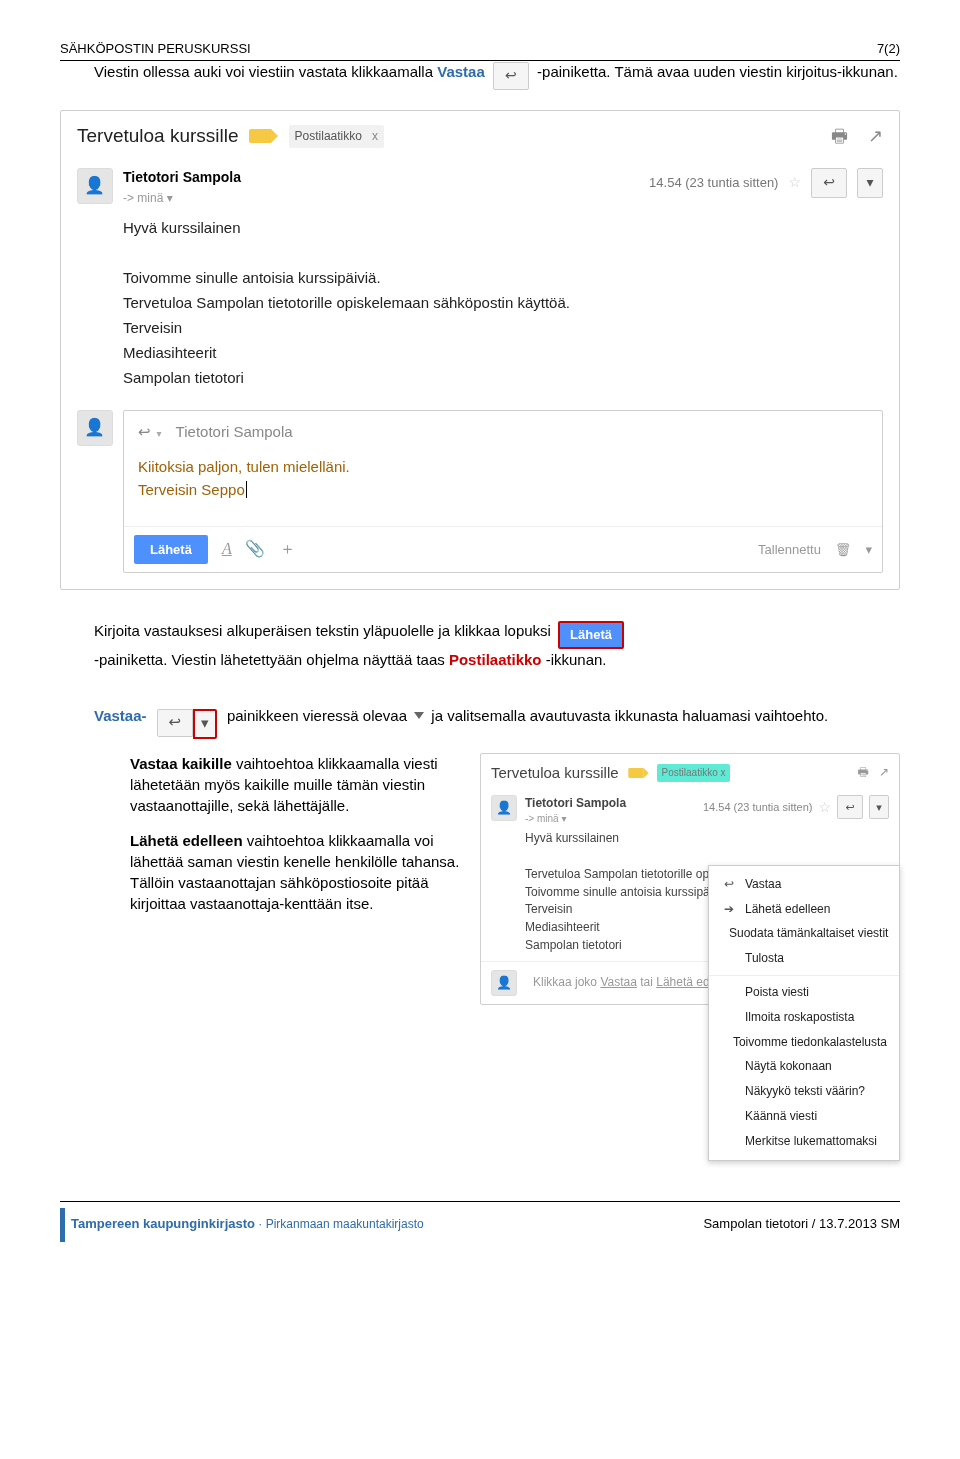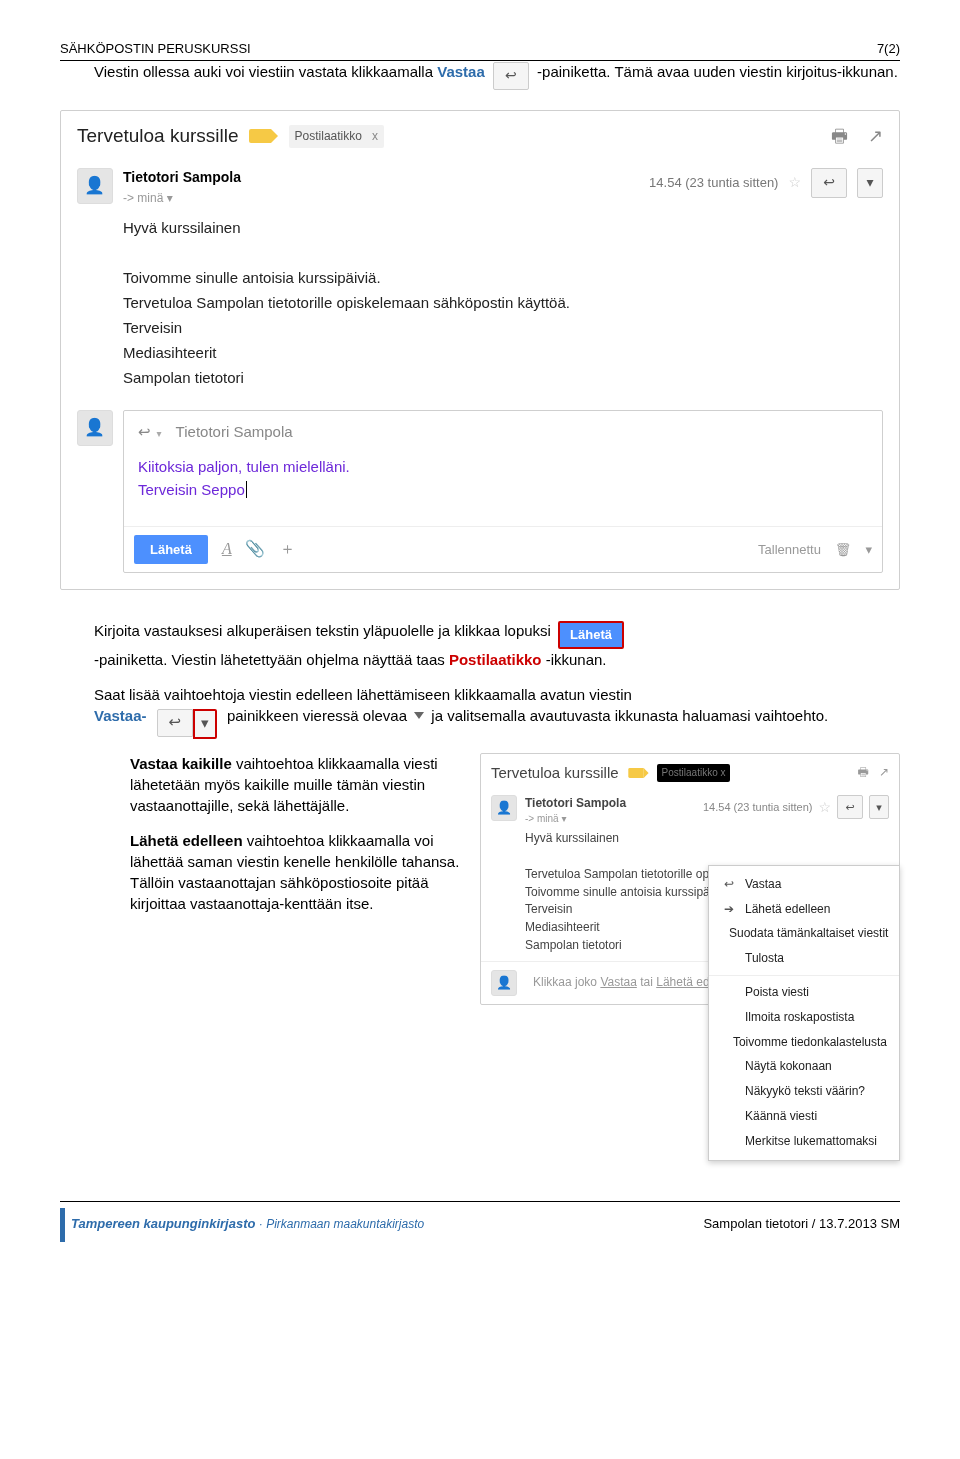--- a/index.html
+++ b/index.html
@@ -168,21 +168,21 @@
     flex:1;
     padding:0 0 0 0;
   }
   .reply-head{
     display:flex;align-items:center;
     padding:10px 14px;
     color:#888;font-size:15px;
   }
   .reply-head .arrow-sm{margin-right:14px;color:#888;}
   .reply-head .down-sm{margin-left:6px;font-size:10px;color:#aaa;}
-  .reply-body{padding:4px 14px 24px 14px;font-size:15px;color:#6d28d9;}
+  .reply-body{padding:4px 14px 24px 14px;font-size:15px;color:#a16207;}
   .reply-body p{margin:0 0 2px 0;}
   .reply-toolbar{
     border-top:1px solid #eee;
     padding:8px 10px;
     display:flex;align-items:center;gap:14px;
   }
   .send-btn{
     background:#4d90fe;color:#fff;
     border:none;border-radius:2px;
     font-weight:bold;font-size:13px;
@@ -249,24 +249,24 @@
     margin-top:40px;
     border-top:1px solid #000;
     display:flex;justify-content:space-between;align-items:center;
     padding-top:6px;
     font-size:13px;
   }
   .foot-logo{
     display:flex;align-items:center;gap:6px;color:#2e6cab;font-size:12px;
   }
   .foot-logo .bar{width:5px;height:34px;background:#2e6cab;}
-  .foot-logo .txt{line-height:1.1;font-style:italic;}
+  .foot-logo .txt{line-height:1.1;}
   .foot-logo .txt b{font-size:13px;}
   .sc-chip{
-    display:inline-flex;align-items:center;background:#000000;border-radius:2px;
+    display:inline-flex;align-items:center;background:#5eead4;border-radius:2px;
     font-size:10px;color:#777;padding:2px 5px;margin-left:10px;
   }
 </style>
 </head>
 <body>
 
 <div class="page">
 
   <div class="doc-header">
     <span>SÄHKÖPOSTIN PERUSKURSSI</span>
@@ -356,21 +356,21 @@
   <div class="body-block">
     <p class="body-text">
       <span>Kirjoita vastauksesi alkuperäisen tekstin yläpuolelle ja klikkaa lopuksi</span>
       <span class="btn-blue-box">Lähetä</span><br>
       <span>-painiketta. Viestin lähetettyään ohjelma näyttää taas </span>
       <span class="red">Postilaatikko</span>
       <span> -ikkunan.</span>
     </p>
 
     <p class="body-text">
-      <span>Saat lisää vaihtoehtoja viestin edelleen lähettämiseen klikkaamalla avatun viestin</span><br>
+      <br>
       <span class="blue">Vastaa-</span>
       <span class="btn-split">
         <span class="main">↩</span>
         <span class="drop boxed">▾</span>
       </span>
       <span> painikkeen vieressä olevaa </span>
       <span class="tri"></span>
       <span> ja valitsemalla avautuvasta ikkunasta haluamasi vaihtoehto.</span>
     </p>
   </div>

